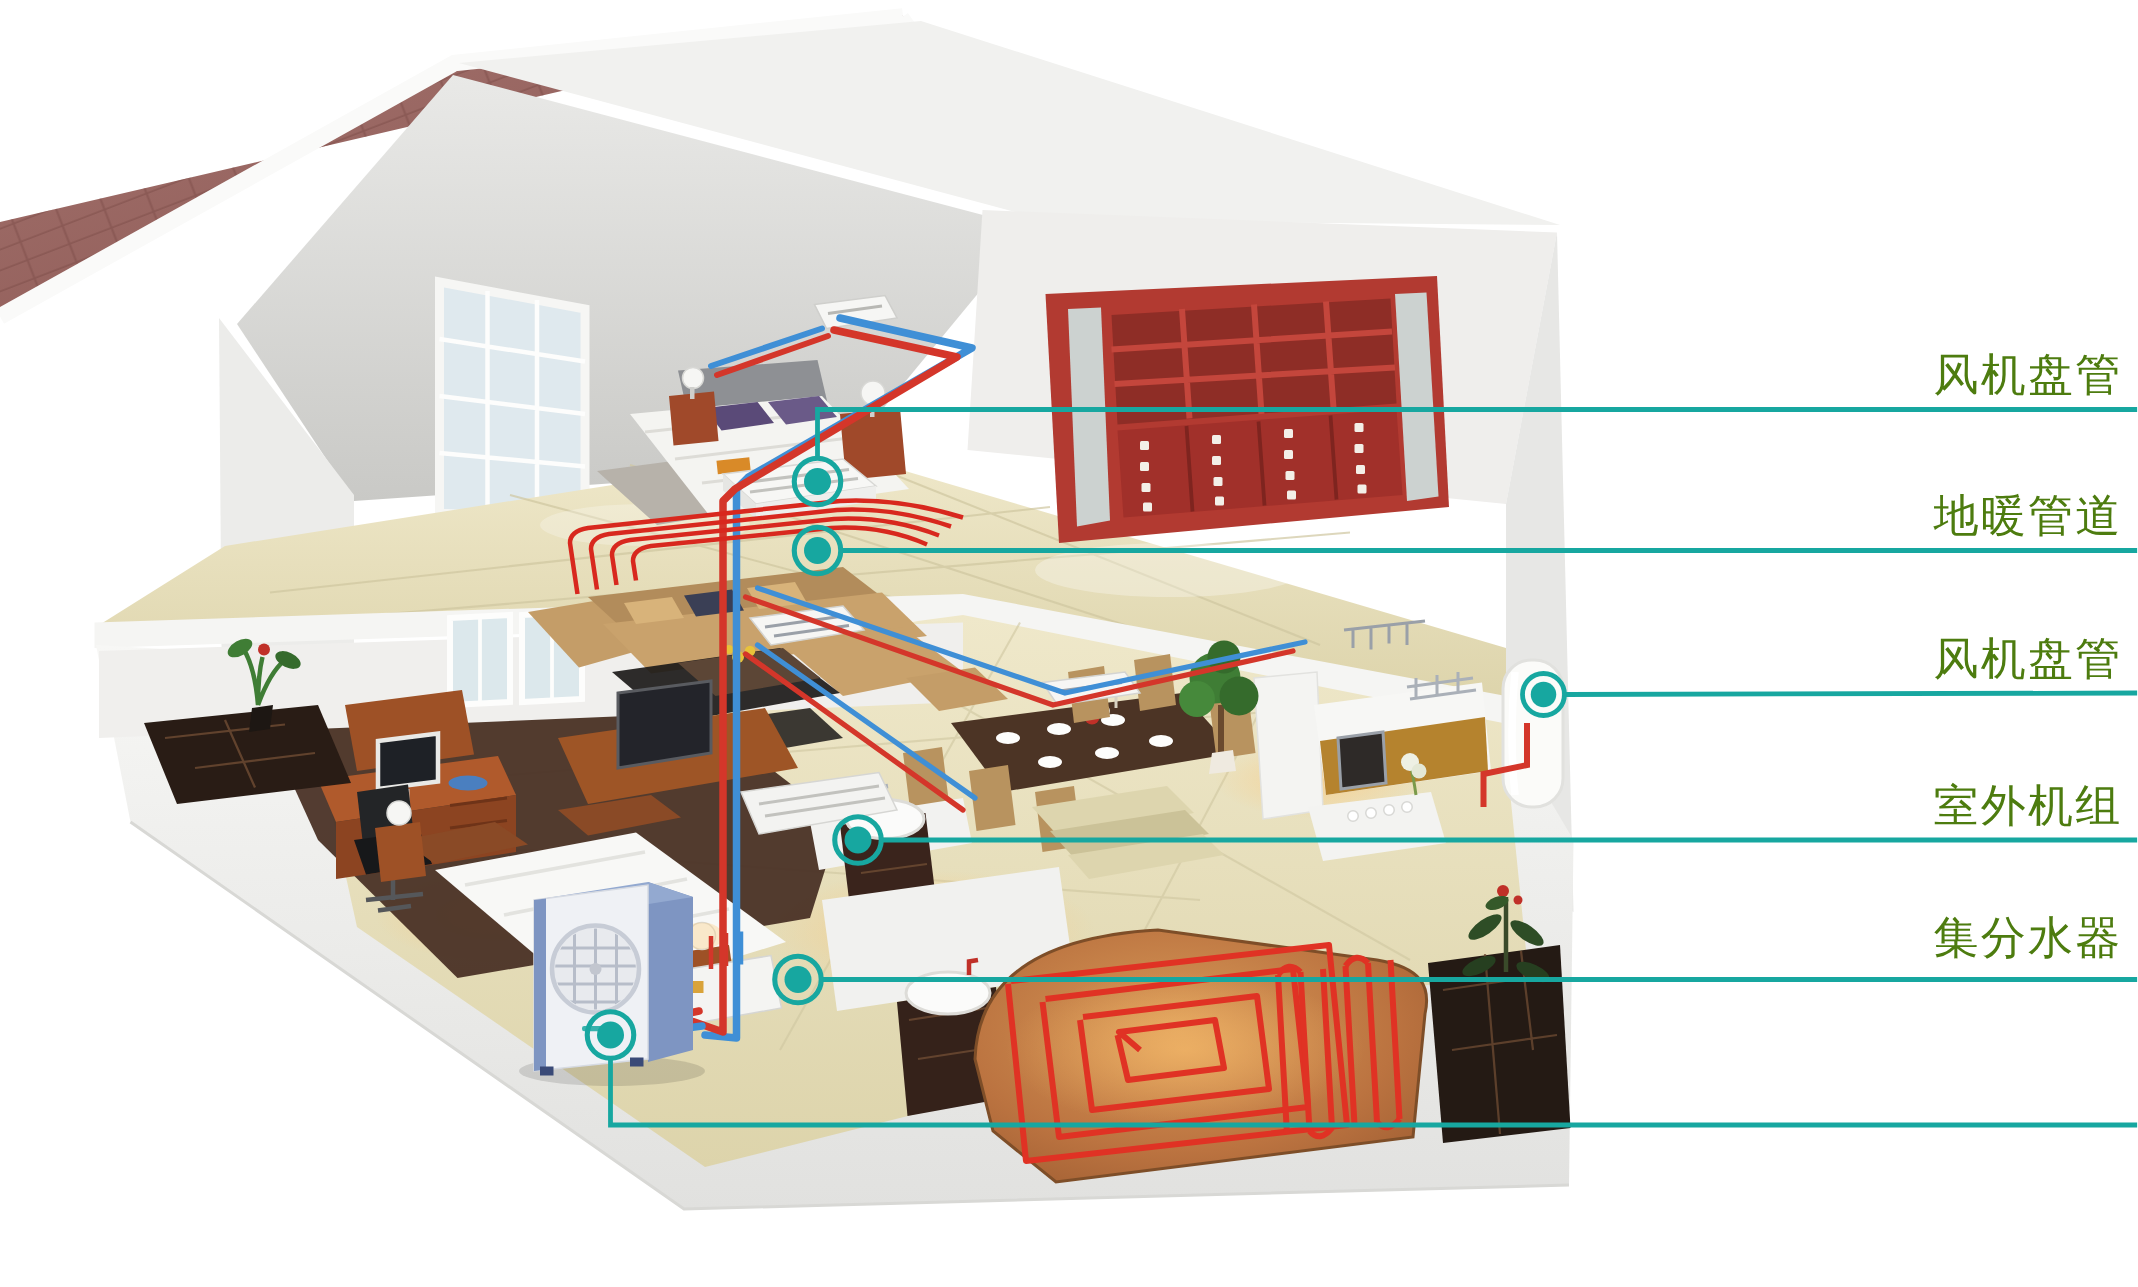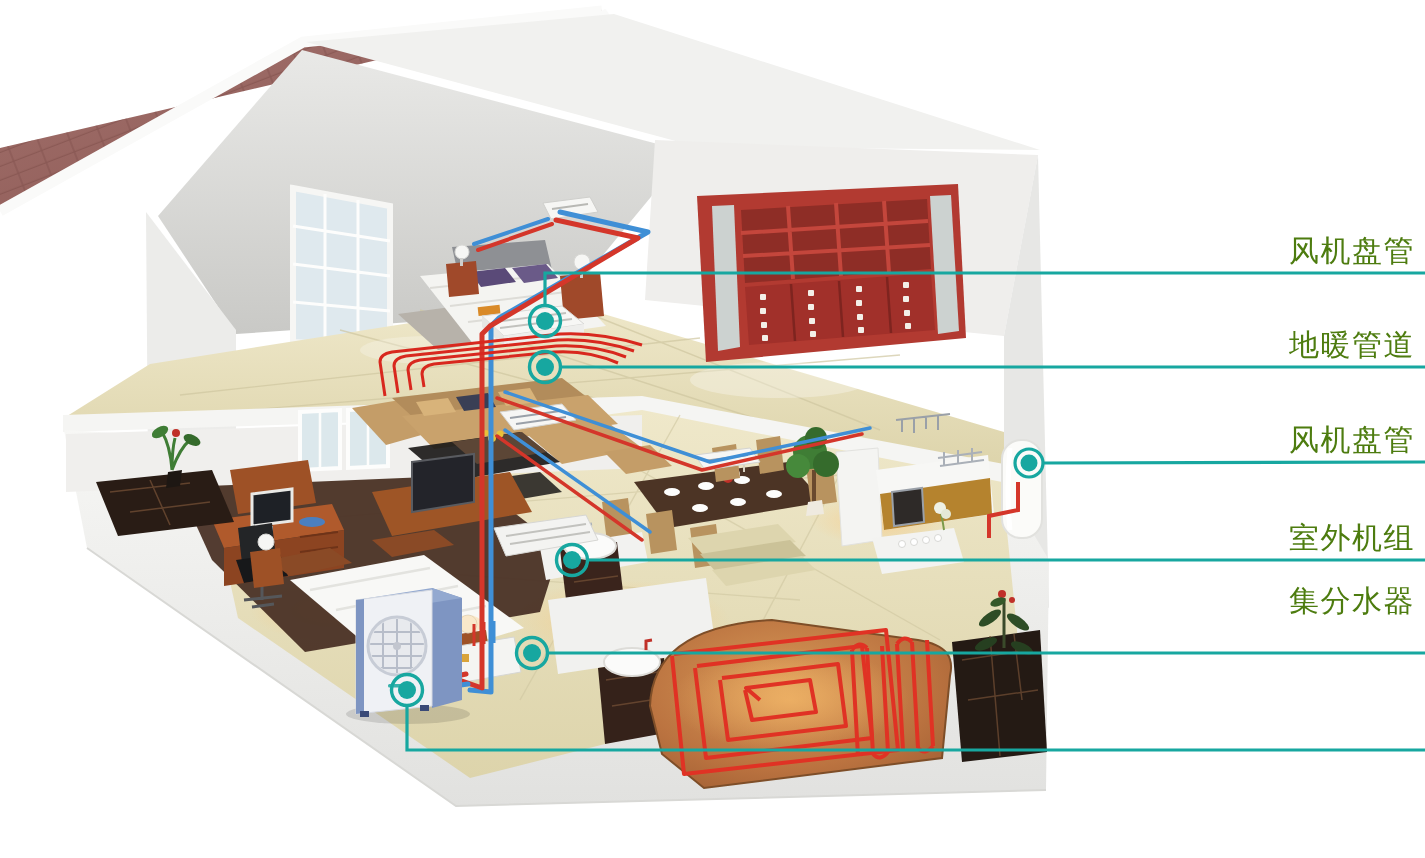--- a/index.html
+++ b/index.html
@@ -399,15 +399,15 @@
       <circle cx="407" cy="690" r="15.5" fill="none" stroke="#17a7a0" stroke-width="3.4"></circle>
           <circle cx="407" cy="690" r="9" fill="#17a7a0"></circle>
     </g>
   </g>
 </svg>
 
 <div class="callout-label" style="top:234px;">风机盘管</div>
 <div class="callout-label" style="top:328px;">地暖管道</div>
 <div class="callout-label" style="top:423px;">风机盘管</div>
 <div class="callout-label" style="top:521px;">室外机组</div>
-<div class="callout-label" style="top:584px;">集分水器</div>
+<div class="callout-label" style="top:609px;">集分水器</div>
 
 </div>
 
 </body></html>

